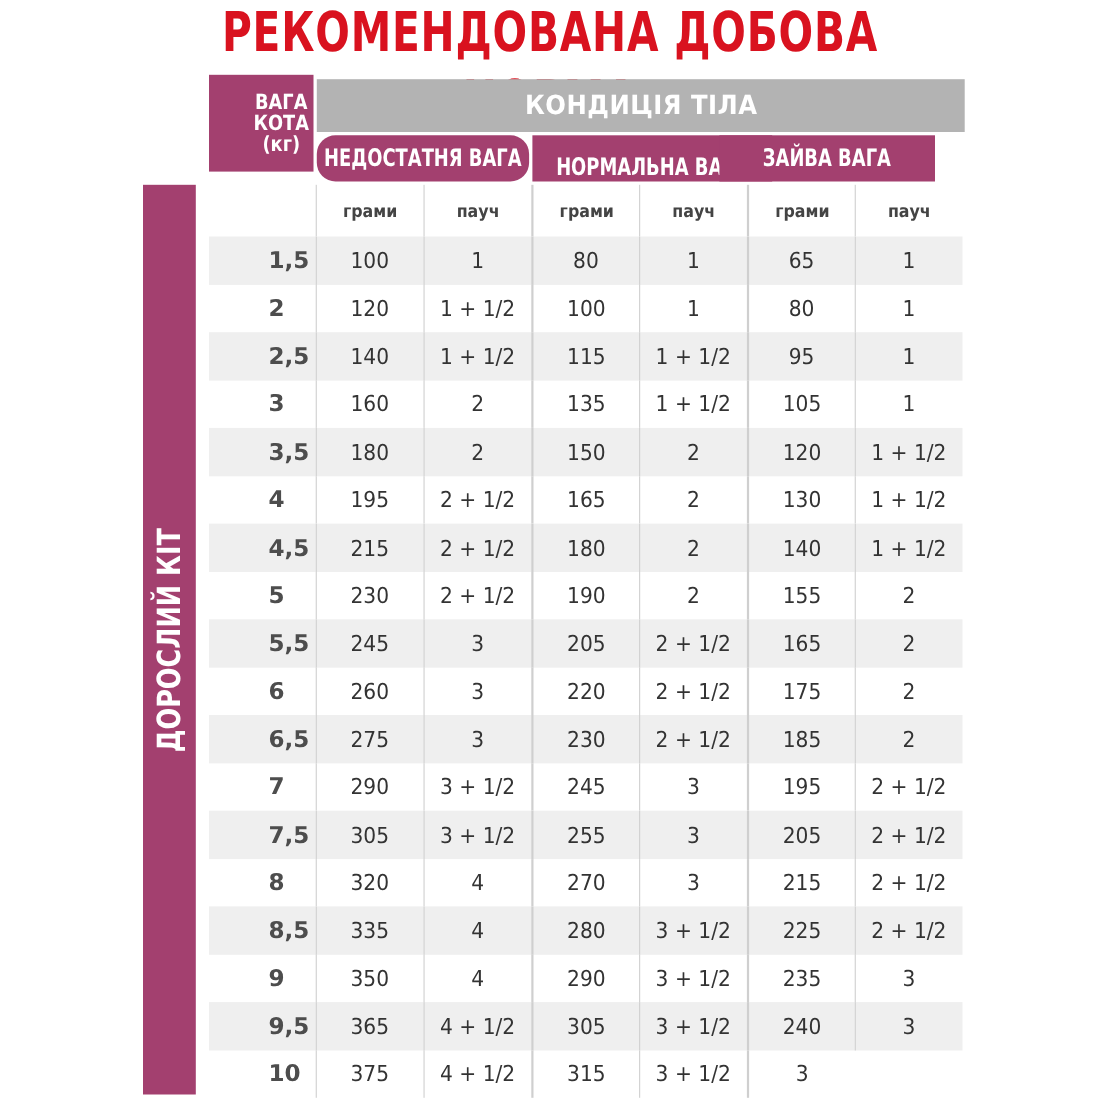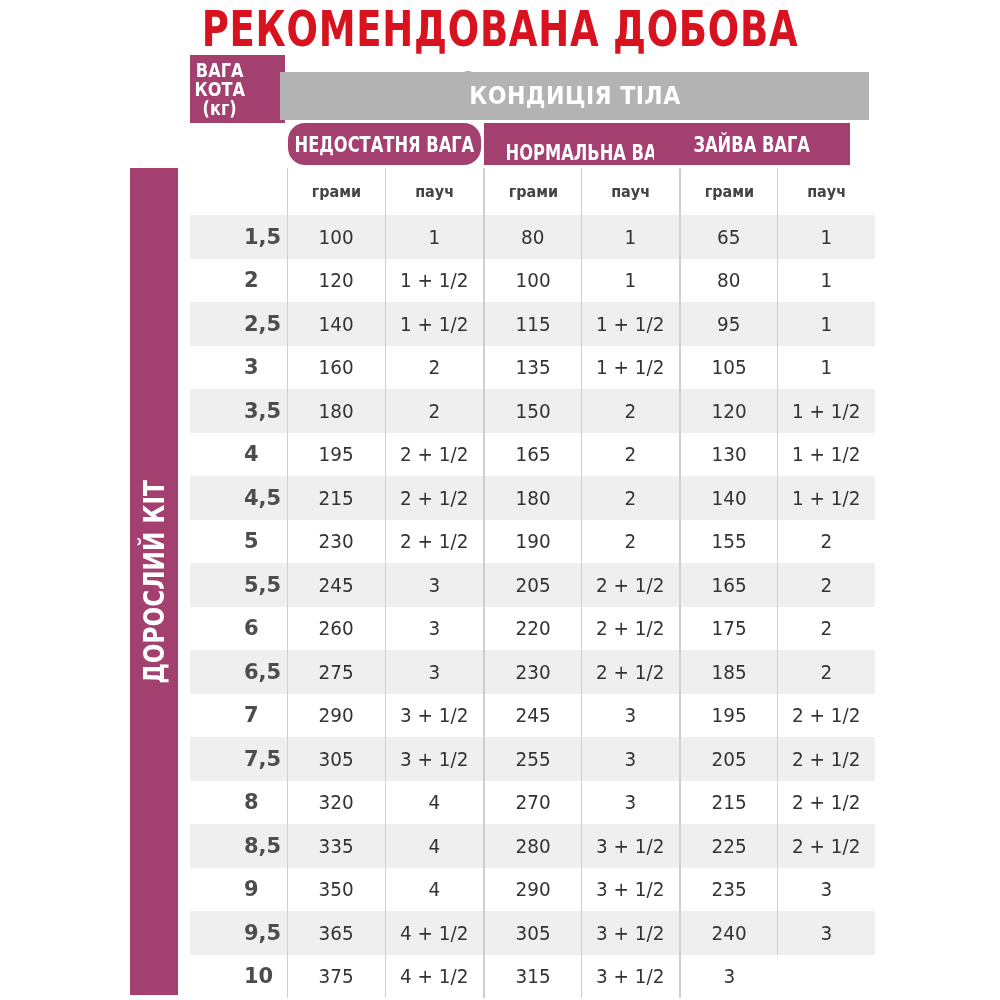--- a/index.html
+++ b/index.html
@@ -7,27 +7,27 @@
          font-family: "Liberation Sans", "DejaVu Sans", sans-serif; }
   .title { position: absolute; left: 0; top: -2px; width: 1000px; text-align: center;
            color: #d9121f; font-family: "DejaVu Sans", sans-serif; font-weight: bold;
            font-size: 50px; line-height: 62px; transform: scaleX(0.74); transform-origin: 500px 0;
            letter-spacing: 1px; }
   .vbar { position: absolute; left: 130px; top: 168px; width: 48px; height: 827px;
           background: #a3406f; }
   .vbar-label { position: absolute; left: 50%; top: 50%; color: #ffffff; white-space: nowrap;
                 font-family: "DejaVu Sans", sans-serif; font-weight: bold; font-size: 29px;
                 transform: translate(-50%, -50%) rotate(-90deg) scaleX(0.8); }
-  .weight-hdr { position: absolute; left: 190px; top: 55px; width: 95px; height: 68px;
+  .weight-hdr { position: absolute; left: 190px; top: 68px; width: 95px; height: 88px;
                 background: #a3406f; color: #fff; display: flex; align-items: center;
-                justify-content: flex-start; text-align: center; }
+                justify-content: flex-end; text-align: center; }
   .weight-hdr span { font-family: "DejaVu Sans", sans-serif; font-weight: bold; font-size: 19px;
                      line-height: 19px; white-space: pre-line; display: block;
                      transform: scaleX(0.85); }
-  .cond-hdr { position: absolute; left: 280px; top: 72px; width: 589px; height: 48px;
+  .cond-hdr { position: absolute; left: 288px; top: 72px; width: 589px; height: 48px;
               background: #b3b3b3; color: #fff; display: flex; align-items: center;
               justify-content: center; }
   .cond-hdr span { font-family: "DejaVu Sans", sans-serif; font-weight: bold; font-size: 24px;
                    transform: scaleX(0.92); display: inline-block; letter-spacing: 0.5px; }
   .sub-hdr { position: absolute; top: 123px; height: 42px; background: #a3406f; color: #fff;
              display: flex; align-items: center; justify-content: center; }
   .sub-hdr span { font-family: "DejaVu Sans", sans-serif; font-weight: bold; font-size: 22px;
                   white-space: nowrap; display: inline-block; transform: scaleX(0.74); }
   .grid { position: absolute; left: 190px; top: 168px; width: 687px; }
   .row { display: flex; height: 43.5px; }

